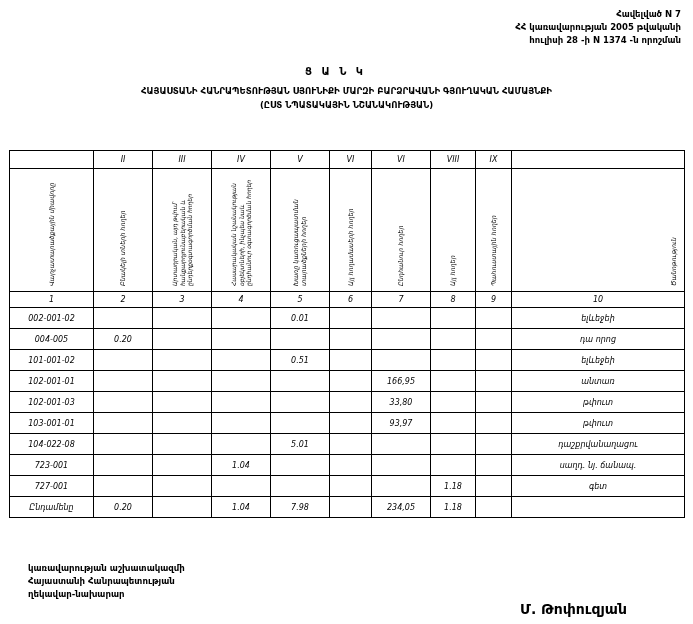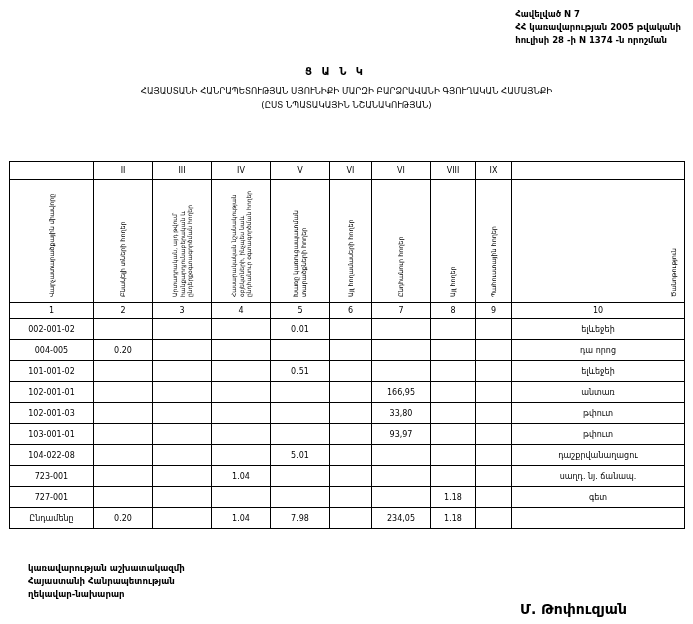--- a/index.html
+++ b/index.html
@@ -18,20 +18,21 @@
   .page {
     position: relative;
     width: 693px;
     height: 624px;
   }
   
   .doc-header {
     position: absolute;
     top: 8px;
     right: 12px;
+    text-align: right;
     font-size: 8.5px;
     font-weight: bold;
     line-height: 13px;
   }
   .title-word {
     position: absolute;
     top: 66px;
     left: 0;
     width: 671px;
     text-align: center;
@@ -43,30 +44,31 @@
     position: absolute;
     top: 84px;
     left: 18px;
     width: 657px;
     text-align: center;
     font-size: 8.6px;
     font-weight: bold;
     line-height: 14px;
   }
   .title-block .sub {
-    font-weight: normal;
+    font-weight: bold;
   }
   
   table.grid {
     position: absolute;
-    top: 161px;
+    top: 150px;
     left: 9px;
     width: 675px;
     border-collapse: collapse;
     table-layout: fixed;
+    font-style: italic;
   }
   table.grid td, table.grid th {
     border: 1px solid #000000;
     padding: 0;
     font-size: 8px;
     font-weight: normal;
     vertical-align: middle;
     text-align: center;
     background: #ffffff;
   }

